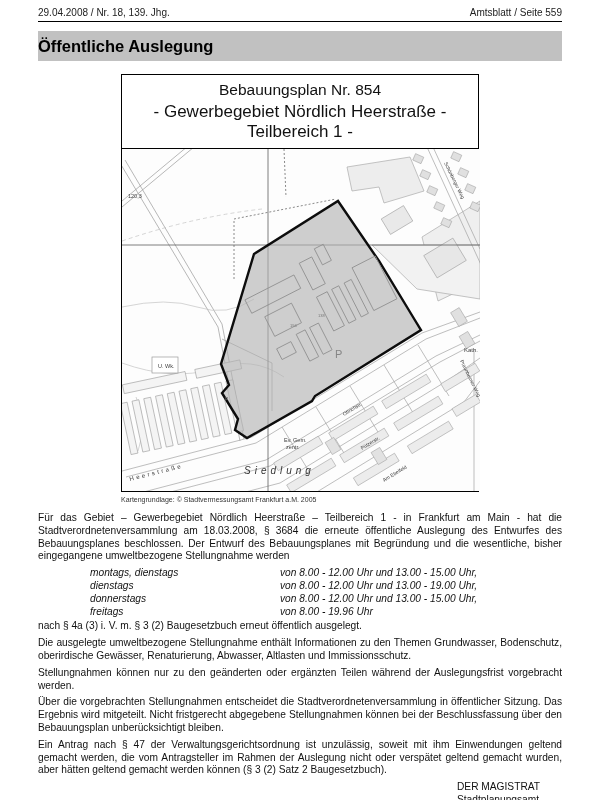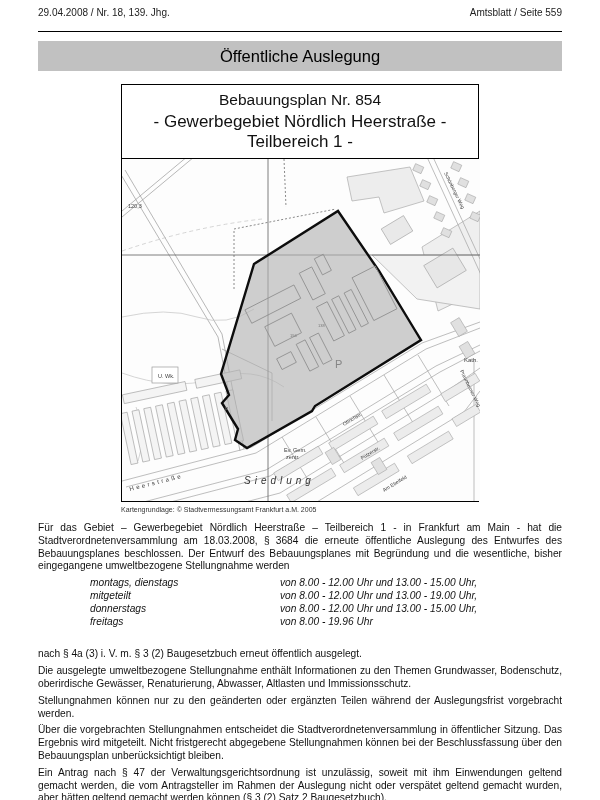--- a/index.html
+++ b/index.html
@@ -1,25 +1,25 @@
 <!DOCTYPE html>
 <html lang="de"><head>
 <meta charset="utf-8">
 <style>
   html,body{margin:0;padding:0;}
   body{width:600px;height:800px;background:#ffffff;font-family:"Liberation Sans",sans-serif;color:#1a1a1a;overflow:hidden;}
   .page{position:relative;width:600px;height:800px;background:#fff;}
 
   
-  .hdr{margin:0 38px;padding-top:7px;padding-bottom:13px;border-bottom:1px solid #000;
+  .hdr{margin:0 38px;padding-top:7px;padding-bottom:3px;border-bottom:1px solid #000;
        display:flex;justify-content:space-between;font-size:10px;color:#222;}
 
   
-  .banner{margin:9px 38px 0;height:30px;background:#c1c1c1;text-align:center;
-          line-height:30px;font-weight:normal;font-size:16.5px;color:#000;}
+  .banner{margin:9px 38px 0;height:30px;background:#c1c1c1;text-align:left;
+          line-height:30px;font-weight:bold;font-size:16.5px;color:#000;}
 
   
   .plan{width:358px;margin:13px auto 0;}
   .plan-titlebox{border:1px solid #000;text-align:center;padding:6px 4px 6px;}
   .plan-title{font-size:15.5px;color:#111;}
   .plan-subtitle{font-size:17px;margin-top:3px;color:#111;}
   .plan-map{border:1px solid #000;border-top:none;line-height:0;background:#fdfdfd;}
   .plan-caption{font-size:7px;color:#333;margin-top:3px;text-align:left;line-height:9px;}
 
   
@@ -197,34 +197,34 @@
     <p>Für das Gebiet – Gewerbegebiet Nördlich Heerstraße – Teilbereich 1 - in Frankfurt am Main - hat die Stadtverordnetenversammlung am 18.03.2008, § 3684 die erneute öffentliche Auslegung des Entwurfes des Bebauungsplanes beschlossen. Der Entwurf des Bebauungsplanes mit Begründung und die wesentliche, bisher eingegangene umweltbezogene Stellungnahme werden</p>
 
 
 
     <div class="sched">
       <div class="sched-row">
         <span class="sched-days">montags, dienstags</span>
         <span>von 8.00 - 12.00 Uhr und 13.00 - 15.00 Uhr,</span>
       </div>
       <div class="sched-row">
-        <span class="sched-days">mitgeteilt</span>
+        <span class="sched-days">dienstags</span>
         <span>von 8.00 - 12.00 Uhr und 13.00 - 19.00 Uhr,</span>
       </div>
       <div class="sched-row">
         <span class="sched-days">donnerstags</span>
         <span>von 8.00 - 12.00 Uhr und 13.00 - 15.00 Uhr,</span>
       </div>
       <div class="sched-row">
         <span class="sched-days">freitags</span>
         <span>von 8.00 - 19.96 Uhr</span>
       </div>
     </div>
 
-    <p style="margin-top:20px;">nach § 4a (3) i. V. m. § 3 (2) Baugesetzbuch erneut öffentlich ausgelegt.</p>
+    <p style="margin-top:2px;">nach § 4a (3) i. V. m. § 3 (2) Baugesetzbuch erneut öffentlich ausgelegt.</p>
     <p>Die ausgelegte umweltbezogene Stellungnahme enthält Informationen zu den Themen Grundwasser, Bodenschutz, oberirdische Gewässer, Renaturierung, Abwasser, Altlasten und Immissionsschutz.</p>
     <p>Stellungnahmen können nur zu den geänderten oder ergänzten Teilen während der Auslegungsfrist vorgebracht werden.</p>
     <p>Über die vorgebrachten Stellungnahmen entscheidet die Stadtverordnetenversammlung in öffentlicher Sitzung. Das Ergebnis wird mitgeteilt. Nicht fristgerecht abgegebene Stellungnahmen können bei der Beschlussfassung über den Bebauungsplan unberücksichtigt bleiben.</p>
     <p>Ein Antrag nach § 47 der Verwaltungsgerichtsordnung ist unzulässig, soweit mit ihm Einwendungen geltend gemacht werden, die vom Antragsteller im Rahmen der Auslegung nicht oder verspätet geltend gemacht wurden, aber hätten geltend gemacht werden können (§ 3 (2) Satz 2 Baugesetzbuch).</p>
 
     <div class="sig">
       <div class="sig-inner">
         <div>DER MAGISTRAT</div>
         <div>Stadtplanungsamt</div>
       </div>

